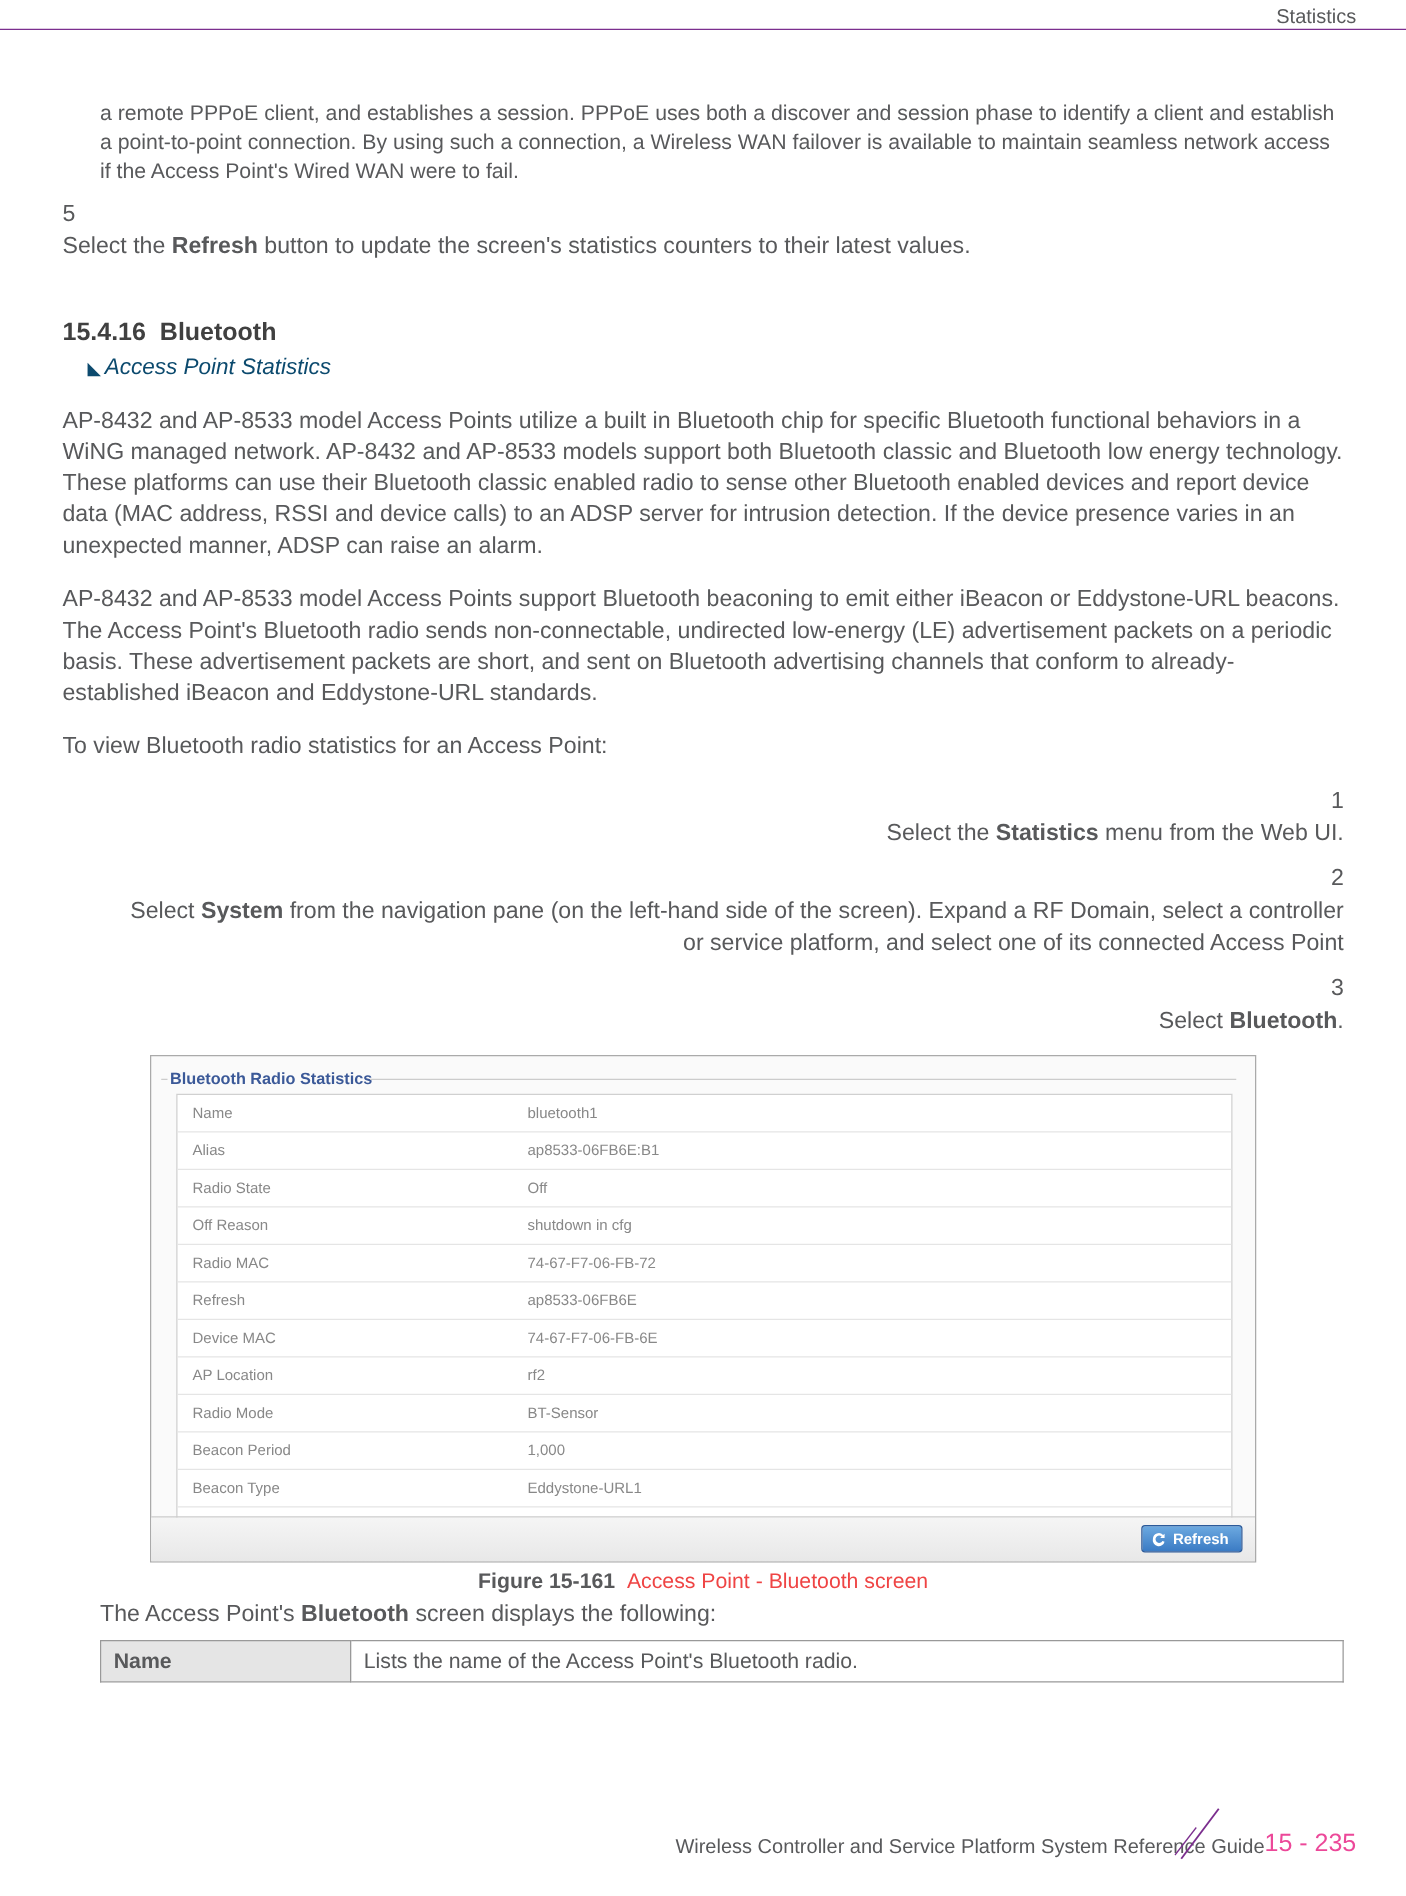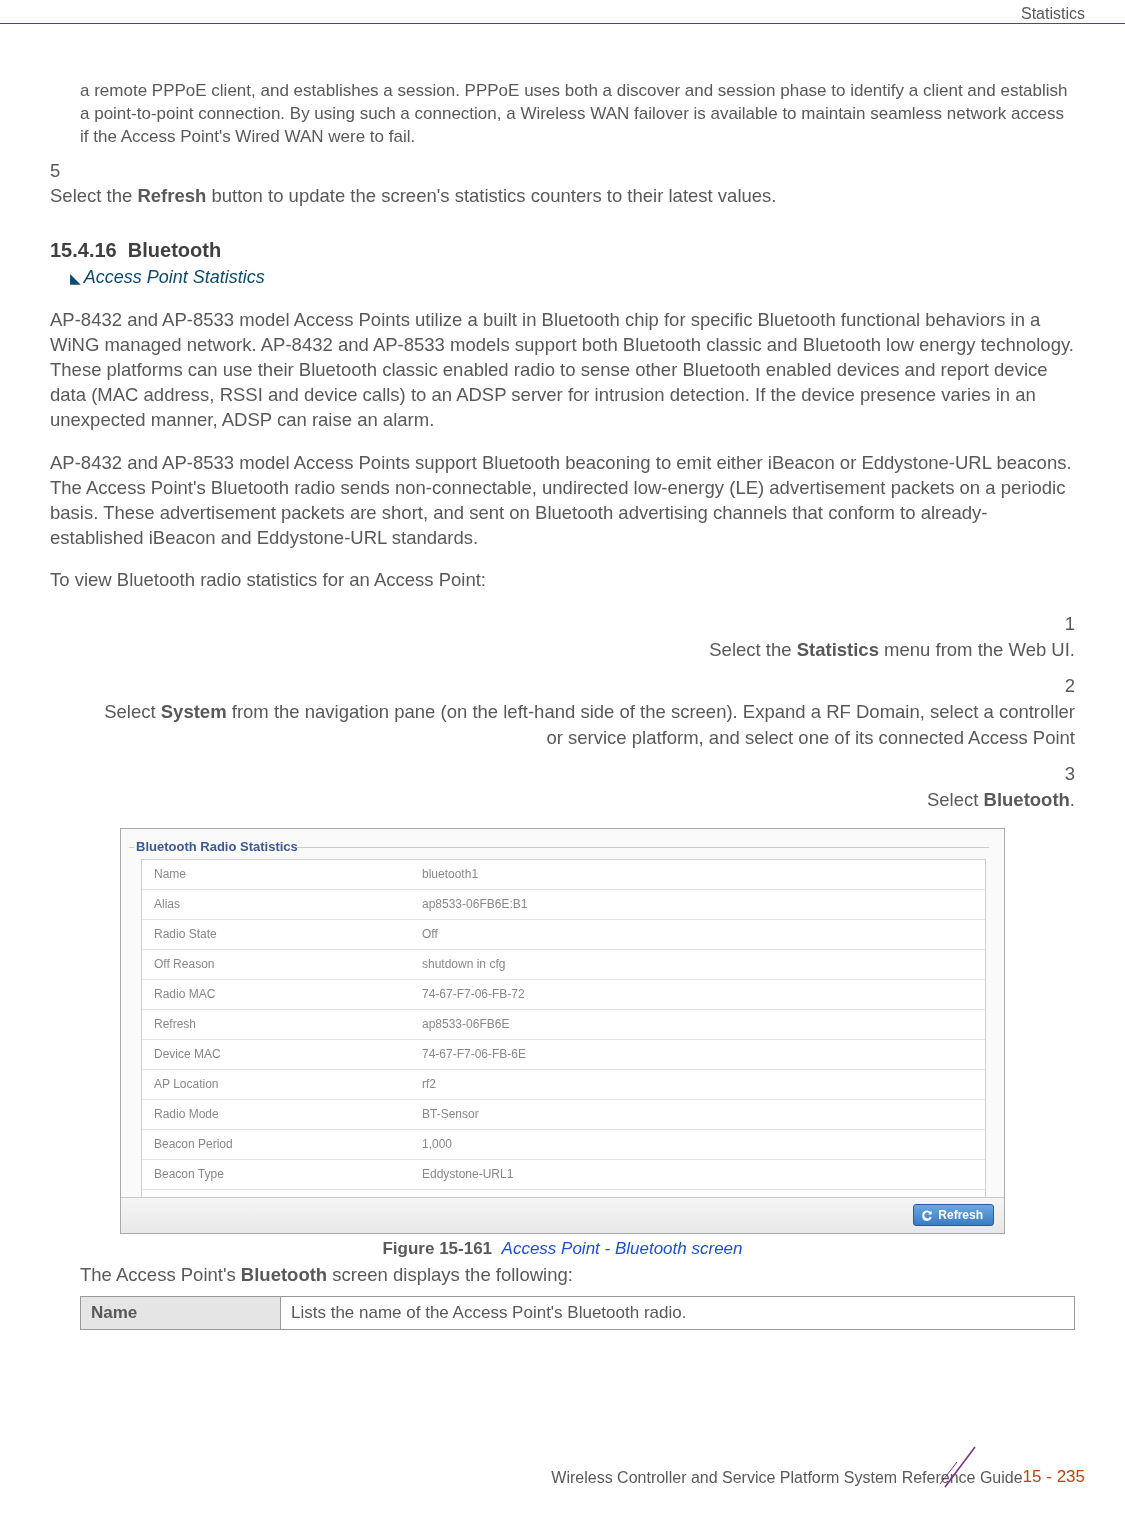--- a/index.html
+++ b/index.html
@@ -40,21 +40,21 @@
     }
     .para1 {
       font-size: 17px;
       line-height: 1.35;
       margin-left: 30px;
       margin-bottom: 10px;
     }
     .step5 {
       font-size: 18.5px;
       line-height: 1.35;
-      margin-bottom: 30px;
+      margin-bottom: 46px;
     }
     .step-num {
       display: inline-block;
       width: 30px;
       vertical-align: top;
     }
     .step-body {
       display: inline-block;
       width: calc(100% - 35px);
       vertical-align: top;
@@ -190,22 +190,21 @@
     .figure-caption {
       text-align: center;
       font-size: 17px;
       margin-top: 5px;
       margin-bottom: 5px;
     }
     .figure-label {
       font-weight: bold;
     }
     .figure-desc {
-      font-style: italic;
-      color: #1d4ed8;
+      color: #ef4444;
     }
     .after-fig {
       font-size: 18.5px;
       margin-bottom: 10px;
       margin-left: 0px;
     }
     .desc-table {
       width: 100%;
       border-collapse: collapse;
       margin-left: 30px;
@@ -231,22 +230,22 @@
       display: flex;
       justify-content: flex-end;
       align-items: flex-end;
     }
     .footer-text {
       font-size: 16px;
       color: #58595b;
       font-weight: 300;
     }
     .footer-page {
-      font-size: 17px;
-      color: #c2410c;
+      font-size: 20px;
+      color: #ec4899;
     }
     .footer-divider {
       position: absolute;
       right: 100px;
       bottom: -5px;
       width: 50px;
       height: 50px;
     }
   </style>
 </head>

